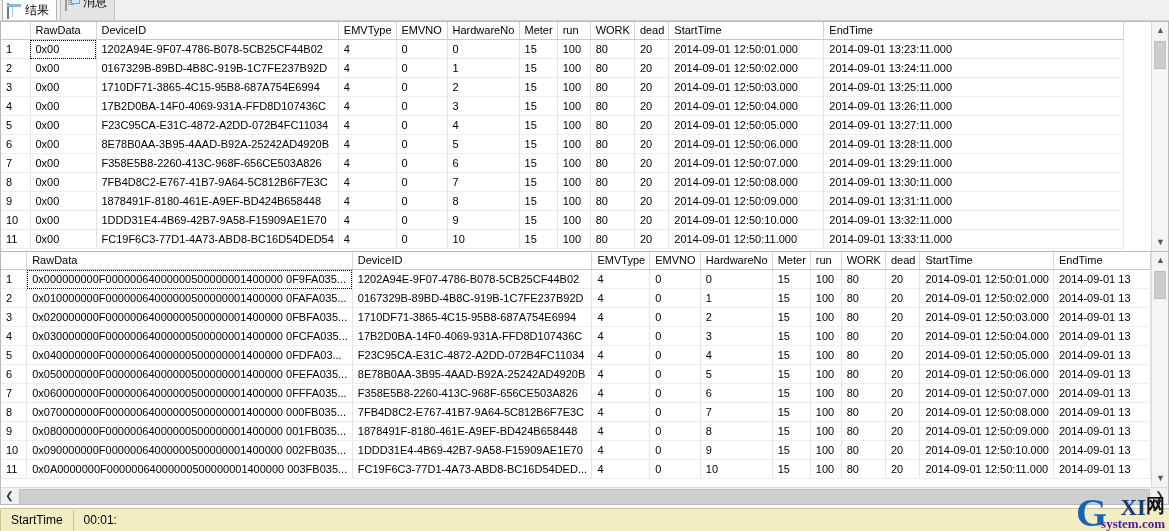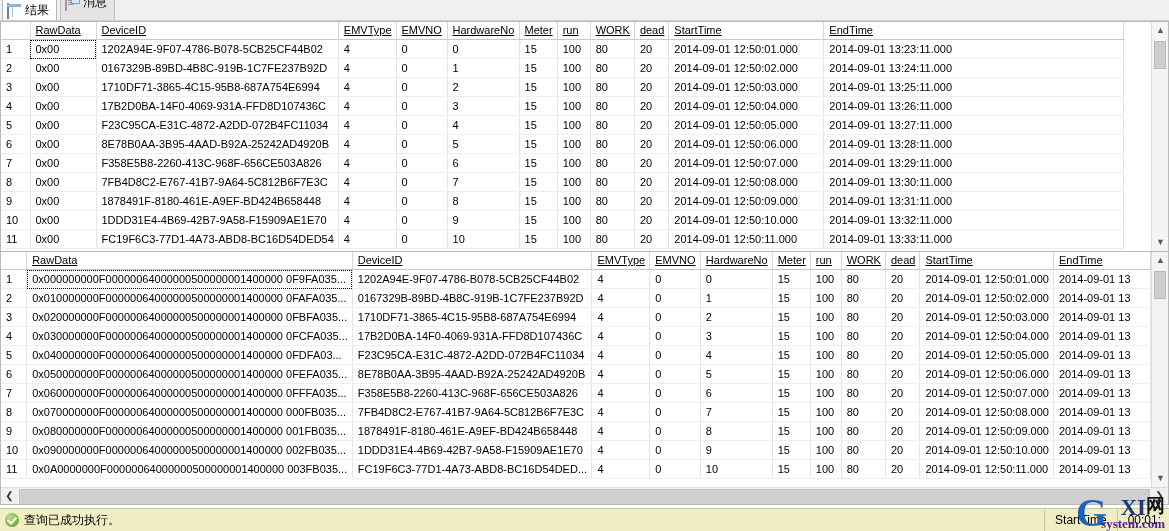--- a/index.html
+++ b/index.html
@@ -106,21 +106,20 @@
     text-align: left;
     background: #ffffff;
     border-right: 1px solid #d6d6d6;
     border-bottom: 1px solid #c8c8c8;
     padding: 2px 4px 3px 5px;
     height: 16px;
     box-sizing: border-box;
     white-space: nowrap;
     overflow: hidden;
     color: #000;
-    text-decoration: underline;
   }
   table.grid td {
     border-right: 1px solid #e4e4e4;
     border-bottom: 1px solid #eeeeee;
     padding: 2px 4px 2px 5px;
     height: 19px;
     box-sizing: border-box;
     white-space: nowrap;
     overflow: hidden;
     text-overflow: clip;
@@ -681,24 +680,20 @@
     <div class="sb-arrow bottom">▼</div>
   </div>
   <div class="hscroll">
     <div class="hs-arrow left">❮</div>
     <div class="hs-thumb"></div>
     <div class="hs-arrow right">❯</div>
   </div>
 </div>
 
 <div class="statusbar">
-  <div class="status-left">
-    <span class="check"></span>
-    <span>查询已成功执行。</span>
-  </div>
   <div class="status-seg">StartTime</div>
   <div class="status-seg last">00:01:</div>
 </div>
 
 <div class="watermark">
   <span class="wm-g">G</span>
   <span class="wm-right">
     <span class="wm-xi">
       <span>XI</span><span class="wm-cn">网</span>
     </span>

